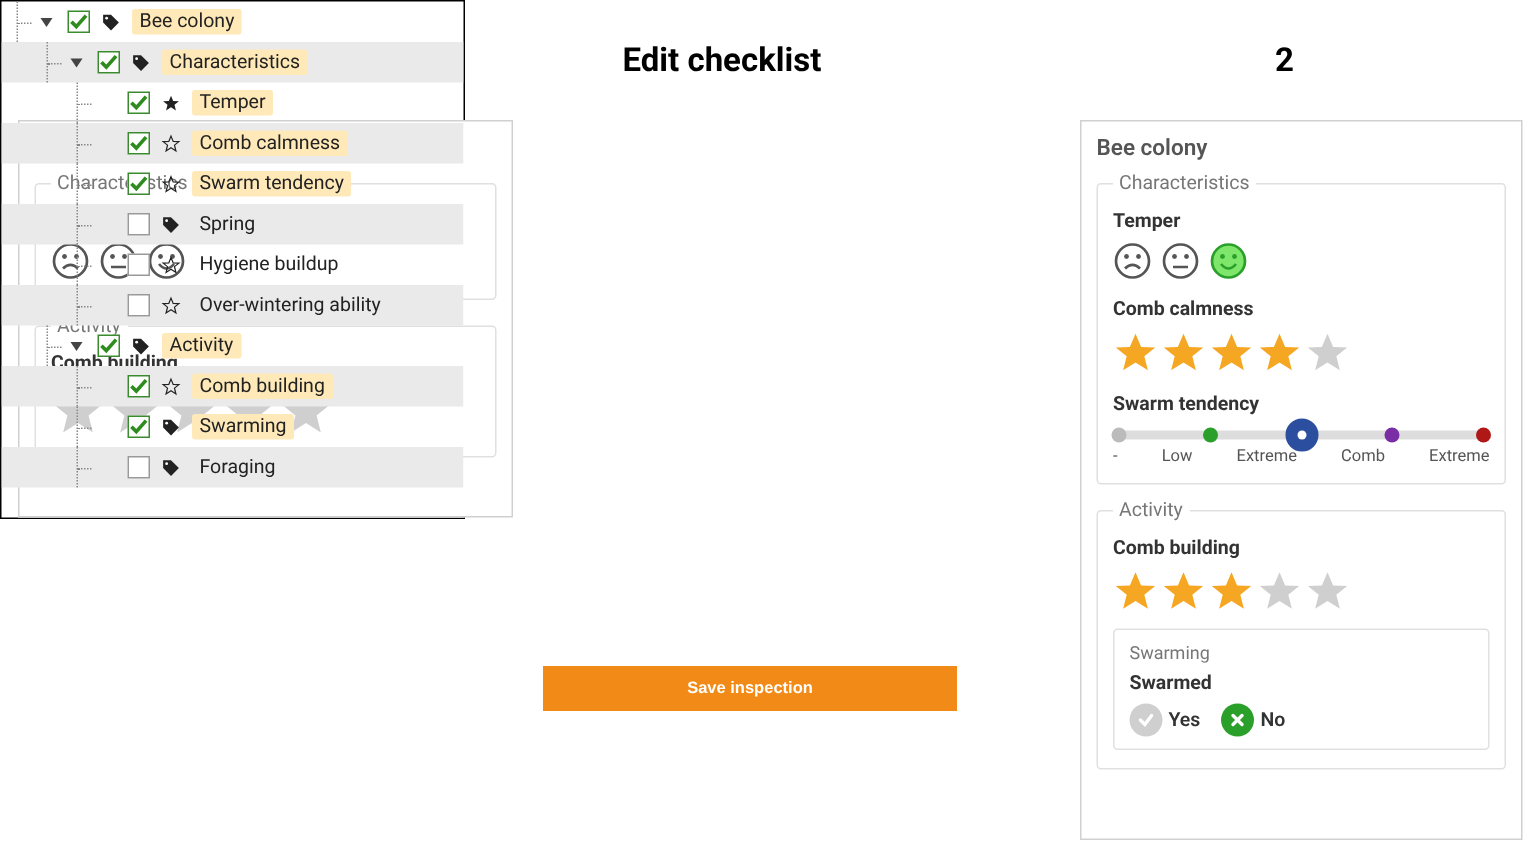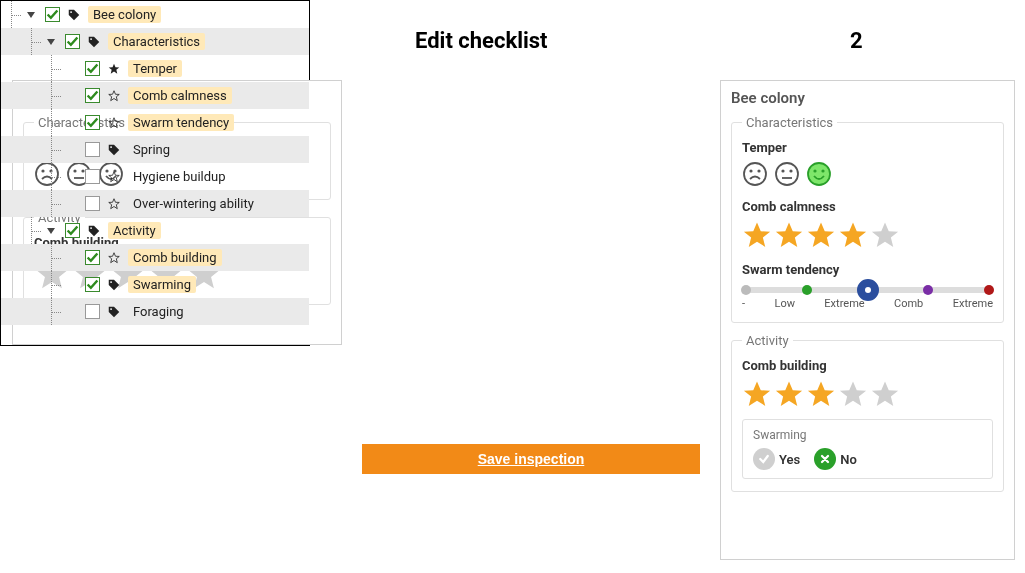--- a/index.html
+++ b/index.html
@@ -59,21 +59,21 @@
 .tree-expand svg { width: 100%; height: 100%; display: block; }
 .checkbox { width: 15px; height: 15px; border: 1px solid #999; background: #fff; display: flex; align-items: center; justify-content: center; margin: 0 6px; flex-shrink: 0; }
 .checkbox.checked { border-color: #3a8a2e; }
 .checkbox.checked svg { width: 13px; height: 13px; }
 .tree-icon { width: 16px; height: 16px; margin-right: 6px; flex-shrink: 0; display: flex; align-items: center; justify-content: center; }
 .tree-icon svg { width: 14px; height: 14px; }
 .tree-label { padding: 1px 5px; border-radius: 2px; }
 .tree-label.selected { background: #ffe9b8; }
 
 
-.save-btn { position: absolute; left: 362px; top: 444px; width: 338px; height: 30px; background: #f28a17; color: #fff; font-size: 14px; font-weight: 600; display: flex; align-items: center; justify-content: center; cursor: pointer; border: none; text-decoration: underline; }
+.save-btn { position: absolute; left: 362px; top: 444px; width: 276px; height: 30px; background: #f28a17; color: #fff; font-size: 11px; font-weight: 600; display: flex; align-items: center; justify-content: center; cursor: pointer; border: none; }
 
 .sub-group { border: 1px solid #e0e0e0; border-radius: 3px; padding: 8px 10px; margin-top: 6px; }
 .sub-group-title { font-size: 12px; color: #777; margin-bottom: 6px; }
 
 </style>
 </head>
 <body>
 
 <div class="col-label label-1">1</div>
 <div class="title-edit">Edit checklist</div>
@@ -450,20 +450,21 @@
         </div>
         <div class="star">
           <svg viewBox="0 0 24 24">
             <path d="M12 2 L15 9 L22.5 9.3 L16.7 14 L18.6 21.5 L12 17.3 L5.4 21.5 L7.3 14 L1.5 9.3 L9 9 Z" fill="#cfcfcf"></path>
           </svg>
         </div>
       </div>
 
     <div class="sub-group" style="margin-top:10px">
       <div class="sub-group-title">Swarming</div>
+      <div class="item-label">Swarmed</div>
       <div class="yesno">
         <div class="yn">
           <span class="yn-circle" id="yn-yes-circle" style="background: rgb(207, 207, 207);">
               <svg viewBox="0 0 16 16">
                 <path d="M3 8 L7 12 L13 4" stroke="#fff" stroke-width="3" fill="none" stroke-linecap="round"></path>
               </svg>
             </span>
           <span>Yes</span>
         </div>
         <div class="yn">

